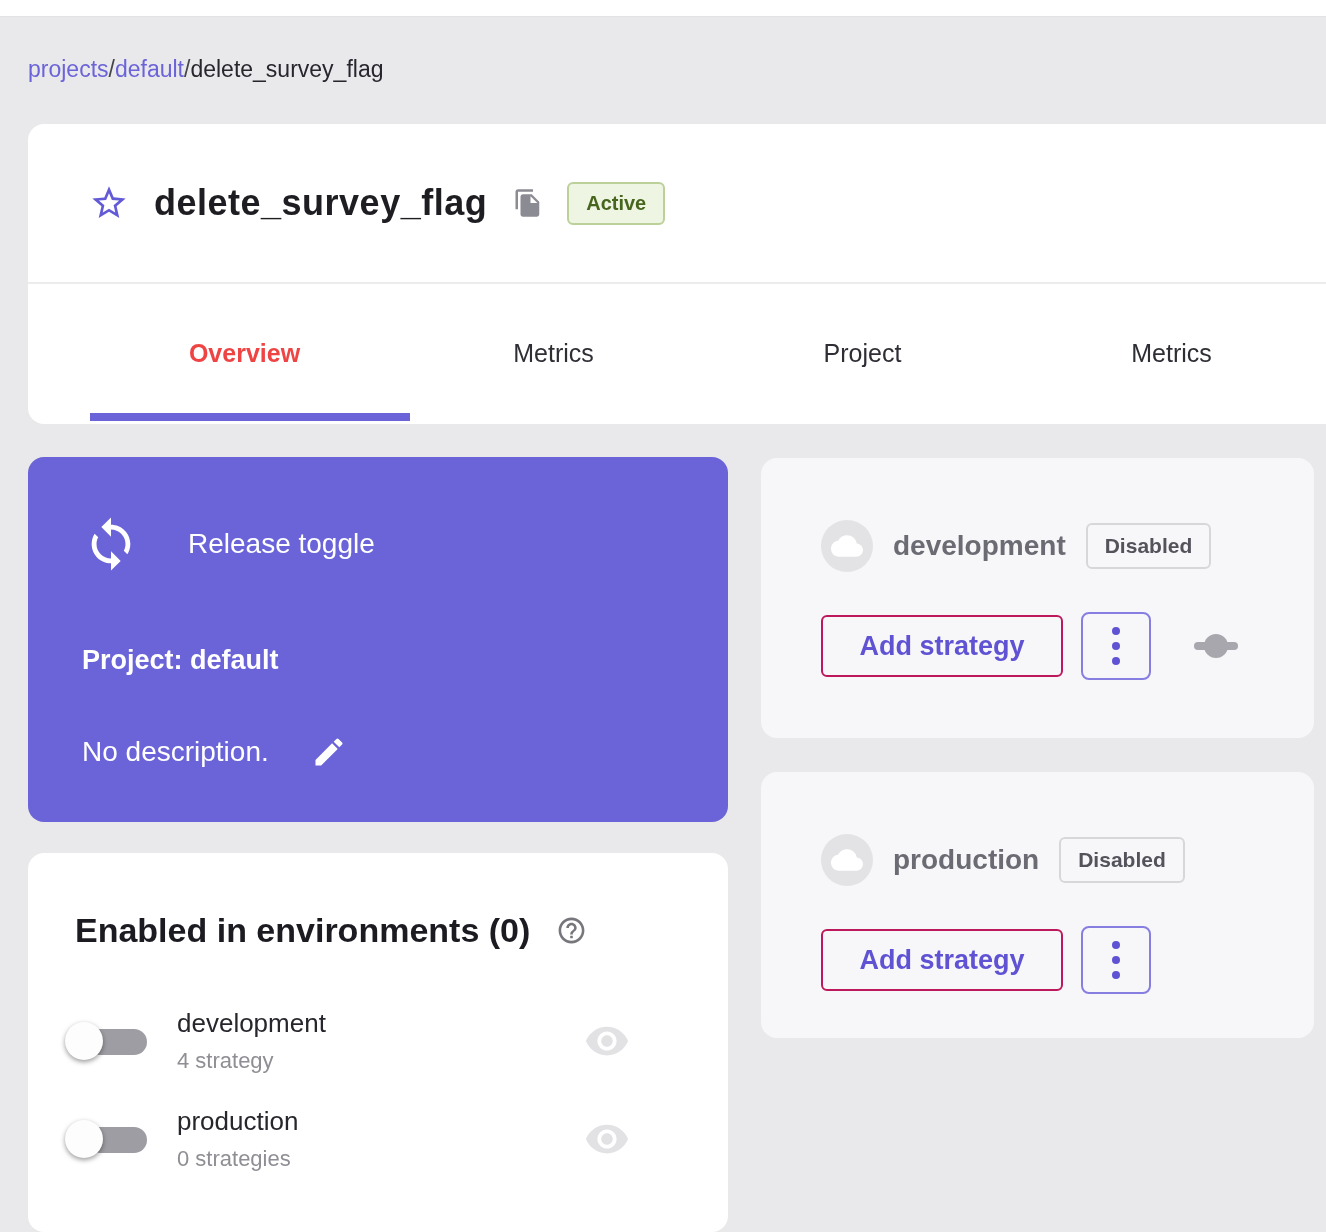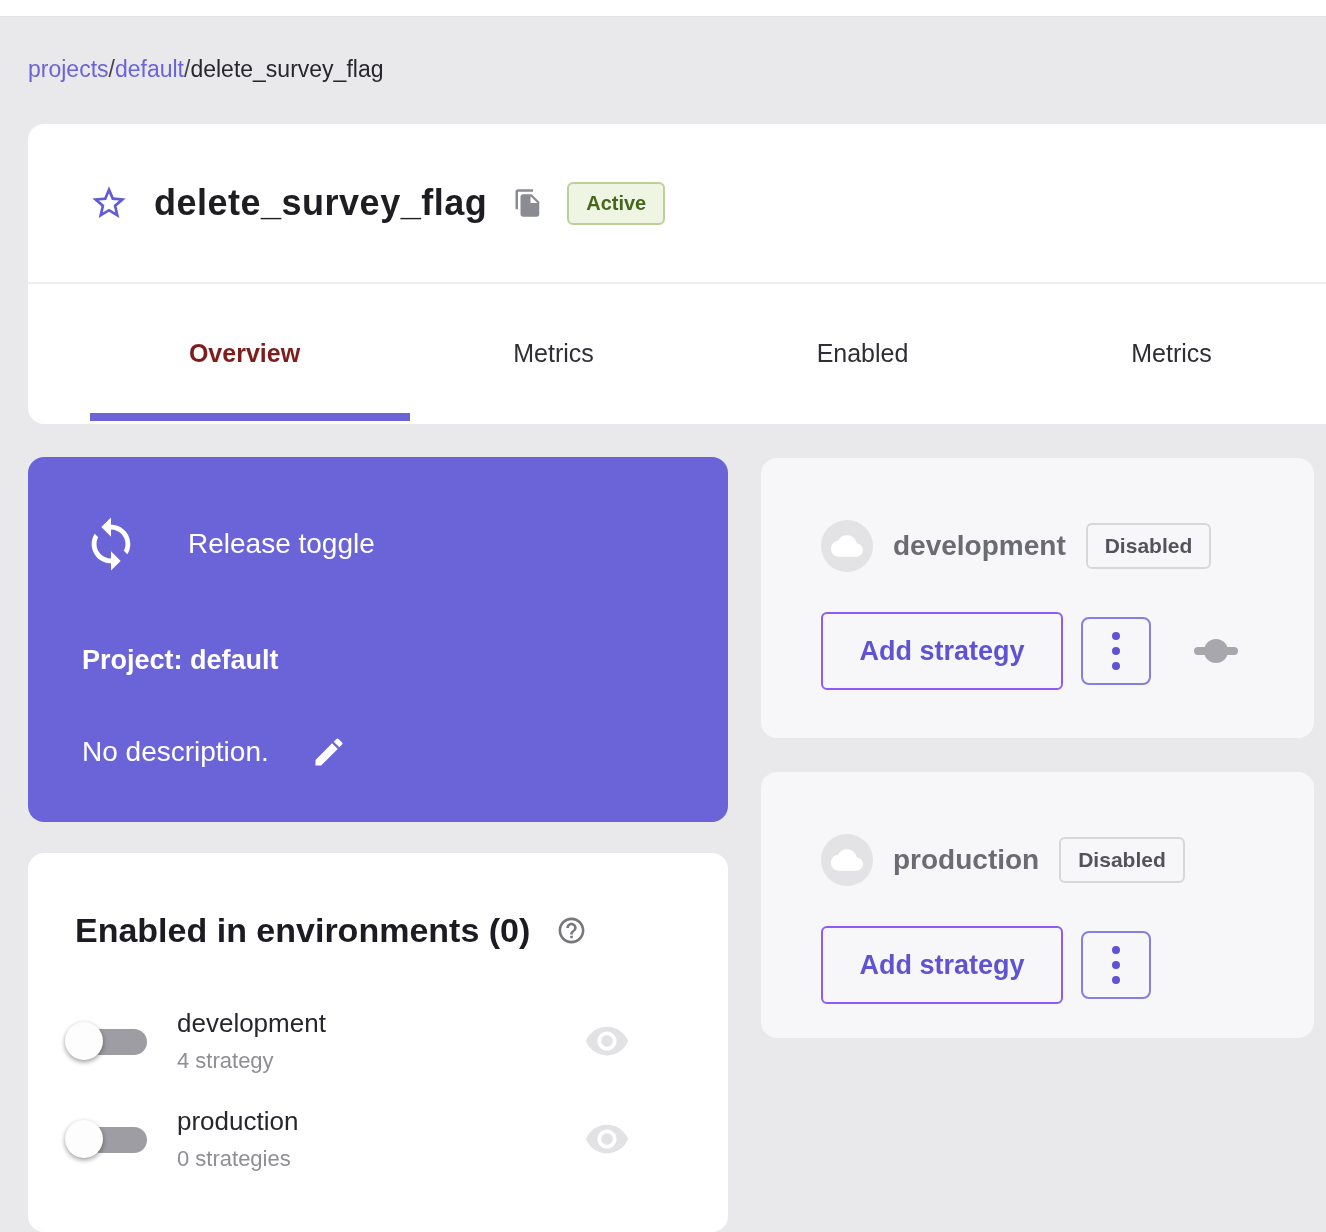--- a/index.html
+++ b/index.html
@@ -21,21 +21,21 @@
   
   .header-card { position:absolute; left:28px; top:124px; right:0; height:300px; background:#ffffff; border-radius:16px 0 0 16px; }
   .title-row { height:160px; display:flex; align-items:center; padding-left:60px; border-bottom:2px solid #ececef; }
   .star-btn { width:42px; height:42px; border:none; background:transparent; cursor:pointer; display:flex; align-items:center; justify-content:center; }
   .flag-title { font-size:36px; color:#1d1d22; margin-left:24px; letter-spacing:.5px; }
   .copy-btn { width:34px; height:34px; border:none; background:transparent; cursor:pointer; margin-left:24px; display:flex; align-items:center; justify-content:center; }
   .active-badge { margin-left:22px; font-size:20px; font-weight:bold; color:#47661d; background:#eef5e3; border:2px solid #bcd199; border-radius:6px; padding:8px 17px; }
 
   .tabs-row { position:relative; height:138px; display:flex; margin-left:62px; overflow:hidden; }
   .tab { width:320px; display:flex; align-items:center; justify-content:center; font-size:25px; color:#2e2e35; cursor:pointer; background:transparent; border:none; font-family:inherit; }
-  .tab.active { font-weight:bold; color:#7f1d1d; }
+  .tab.active { font-weight:bold; color:#ef4444; }
   .tab-indicator { position:absolute; left:0; bottom:1px; width:320px; height:8px; background:#6b63d8; }
 
   
   .release-card { position:absolute; left:28px; top:457px; width:700px; height:365px; background:#6b64d8; border-radius:16px; color:#fff; padding:58px 54px 0; }
   .release-head { display:flex; align-items:center; }
   .release-head .head-label { font-size:28px; margin-left:48px;text-align:right; }
   .release-project { margin-top:72px; font-size:27px;font-weight:bold; }
   .release-desc-row { margin-top:56px; display:flex; align-items:center;gap:12px; }
   .release-desc-row .desc-text { font-size:28px; }
   .edit-btn { width:40px; height:40px; margin-left:28px; border:none; background:transparent; cursor:pointer; display:flex; align-items:center; justify-content:center; }
@@ -58,21 +58,21 @@
 
   
   .env-panel { position:absolute; left:761px; width:553px; background:#f7f7f9; border-radius:16px; padding:62px 60px 0; }
   .env-panel.dev { top:458px; height:280px; }
   .env-panel.prod { top:772px; height:266px; }
   .panel-head { display:flex; align-items:center; }
   .cloud-avatar { width:52px; height:52px; border-radius:50%; background:#e3e3e6; display:flex; align-items:center; justify-content:center; flex:0 0 auto; }
   .panel-name { font-size:28px; font-weight:bold; color:#6b6b73; margin-left:20px; }
   .disabled-badge { margin-left:20px; font-size:21px; font-weight:bold; color:#53535b; border:2px solid #d7d7da; border-radius:6px; padding:9px 17px; background:transparent; }
   .panel-actions { display:flex; align-items:center; margin-top:40px; }
-  .add-strategy-btn { width:242px; height:78px; border:2px solid #8b5cf6; border-radius:6px; background:transparent; color:#5f53d3; font-size:27px; font-weight:bold; font-family:inherit; cursor:pointer; display:flex; align-items:center; justify-content:center; }
+  .add-strategy-btn { width:242px; height:62px; border:2px solid #be185d; border-radius:6px; background:transparent; color:#5f53d3; font-size:27px; font-weight:bold; font-family:inherit; cursor:pointer; display:flex; align-items:center; justify-content:center; }
   .kebab-btn { width:70px; height:68px; margin-left:18px; border:2px solid #877ee2; border-radius:8px; background:transparent; cursor:pointer; display:flex; flex-direction:column; align-items:center; justify-content:center; gap:7px; }
   .kebab-btn i { width:8px; height:8px; border-radius:50%; background:#5f53d3; }
   .switch-glyph { margin-left:42px; display:flex; align-items:center; }
 </style>
 </head>
 <body>
 
 <div class="top-bar"></div>
 
 <nav class="breadcrumb">
@@ -94,21 +94,21 @@
     <button class="copy-btn">
       <svg width="30" height="30" viewBox="0 0 24 24" fill="#8b8b93">
           <path d="M16 1H4c-1.1 0-2 .9-2 2v14h2V3h12V1zm-1 4l6 6v10c0 1.1-.9 2-2 2H7.99C6.89 23 6 22.1 6 21l.01-14c0-1.1.89-2 1.99-2h7zm-1 7h5.5L14 6.5V12z"></path>
         </svg>
     </button>
     <span class="active-badge">Active</span>
   </div>
   <div class="tabs-row">
     <button class="tab active">Overview</button>
     <button class="tab">Metrics</button>
-    <button class="tab">Enabled</button>
+    <button class="tab">Project</button>
     <button class="tab">Metrics</button>
     <div class="tab-indicator"></div>
   </div>
 </section>
 
 <section class="release-card">
   <div class="release-head">
     <svg width="58" height="58" viewBox="0 0 24 24" fill="#ffffff">
         <path d="M12 4V1L8 5l4 4V6c3.31 0 6 2.69 6 6 0 1.01-.25 1.97-.7 2.8l1.46 1.46C19.54 15.03 20 13.57 20 12c0-4.42-3.58-8-8-8zm0 14c-3.31 0-6-2.69-6-6 0-1.01.25-1.97.7-2.8L5.24 7.74C4.46 8.97 4 10.43 4 12c0 4.42 3.58 8 8 8v3l4-4-4-4v3z"></path>
       </svg>

